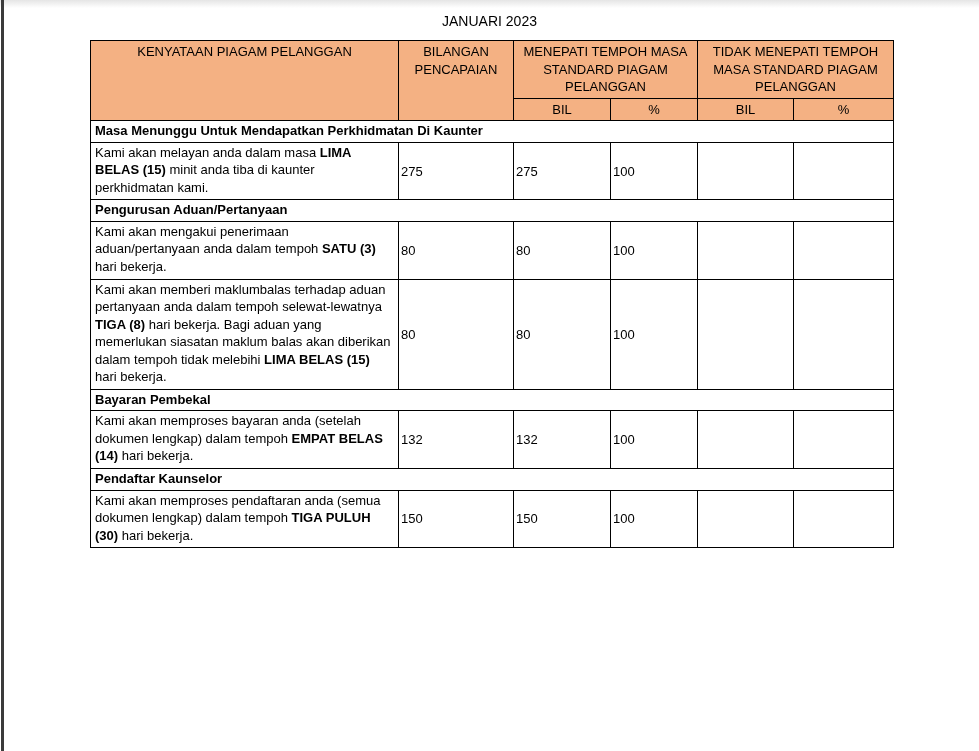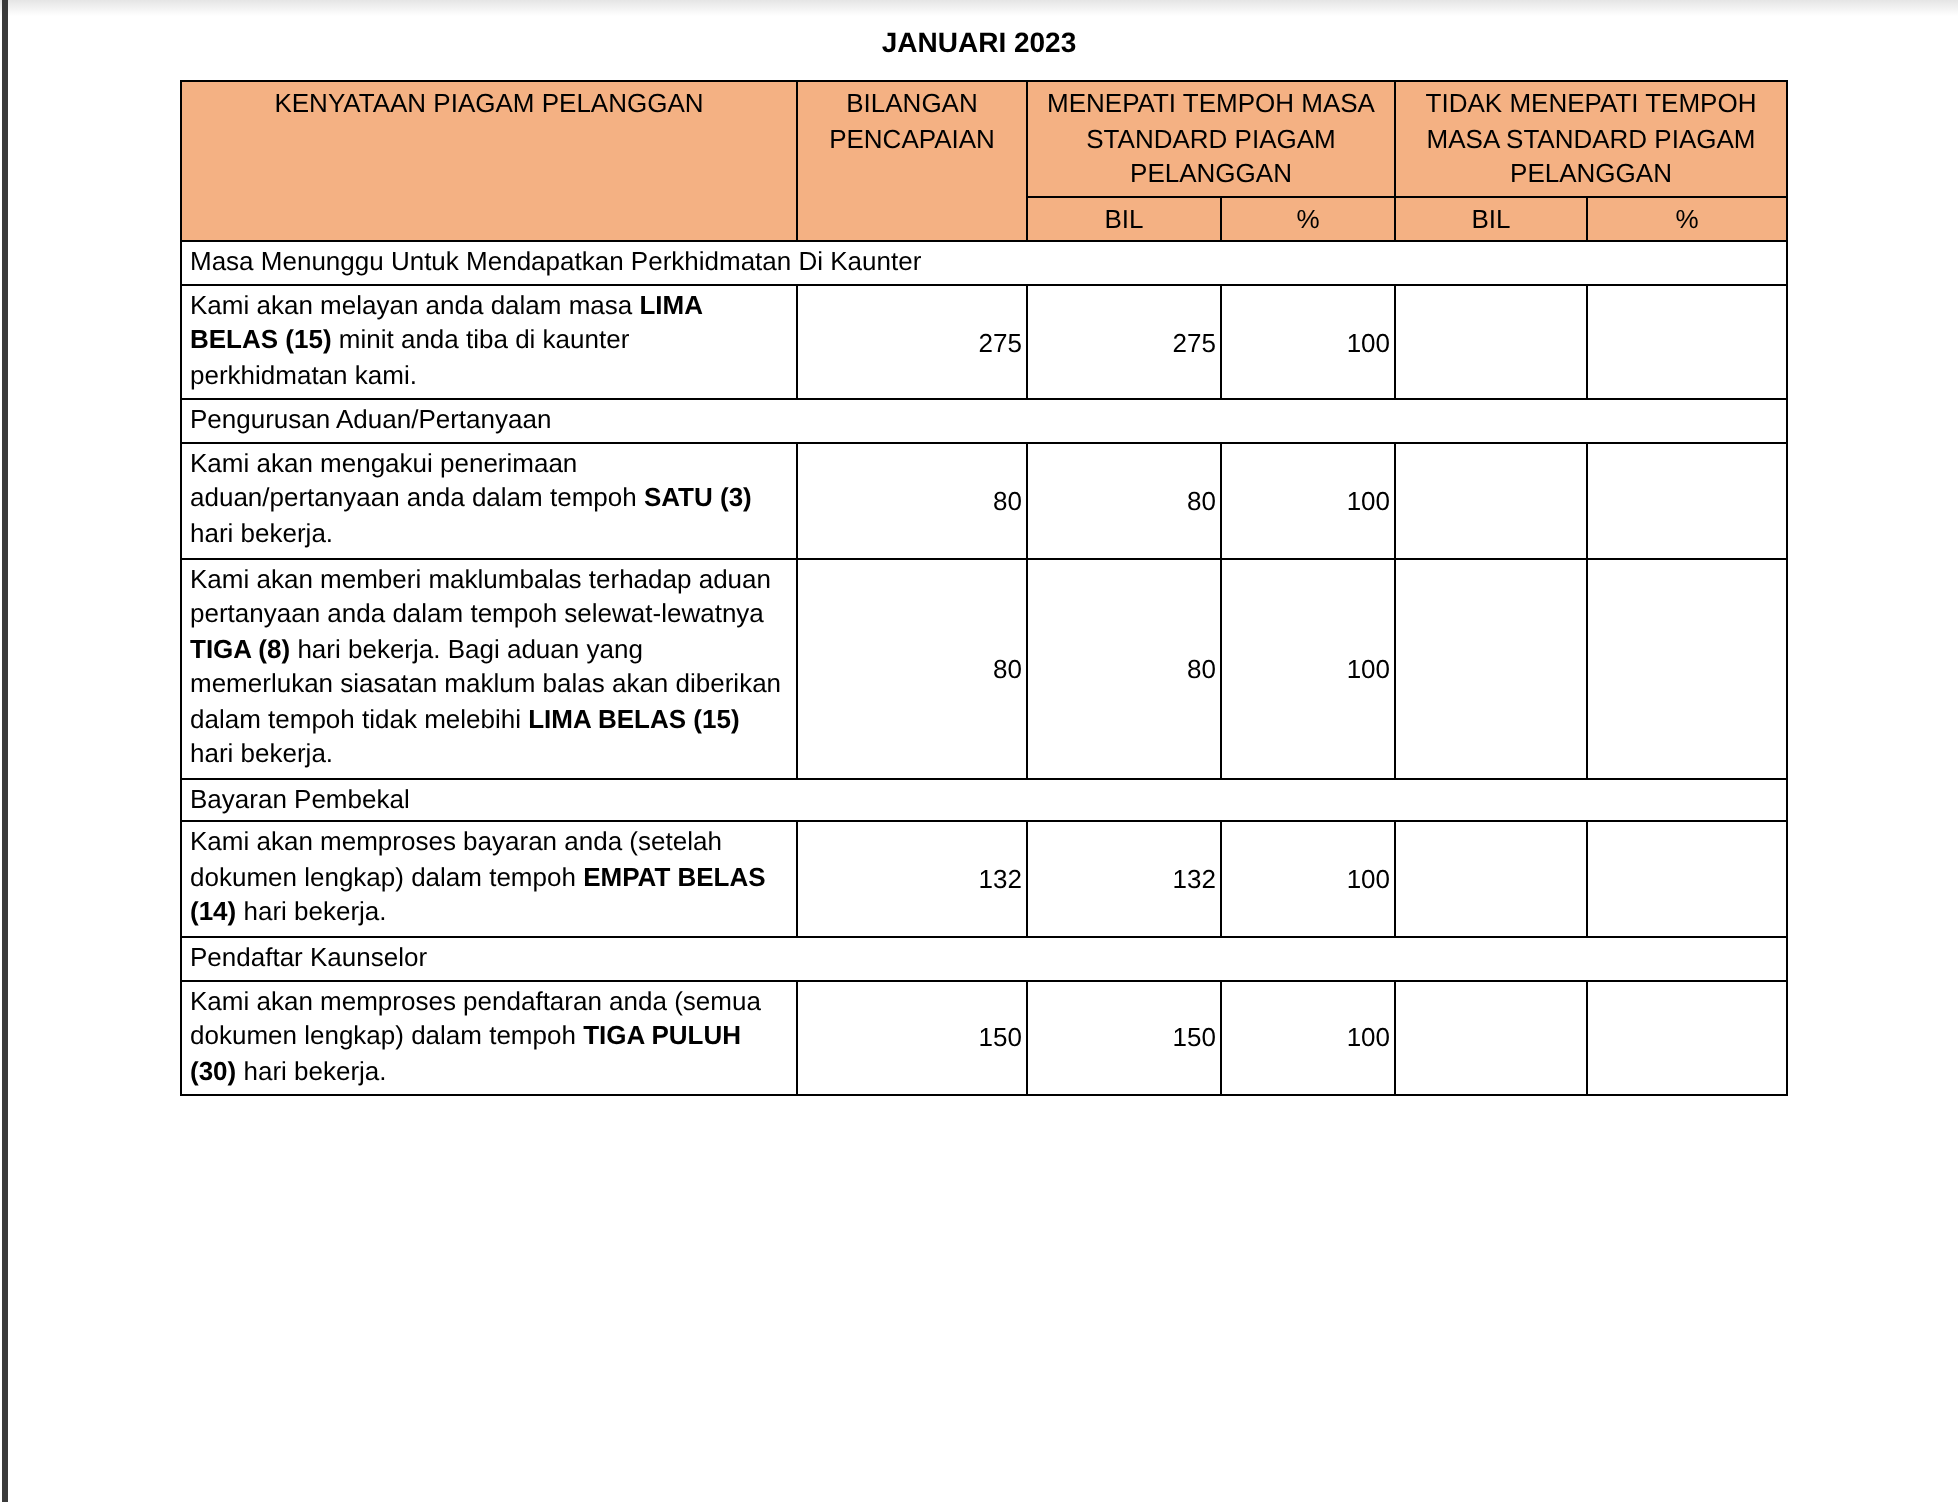--- a/index.html
+++ b/index.html
@@ -33,21 +33,21 @@
   }
   .doc-title {
     margin: 89px 0 0 0;
     font-size: 14px;
     font-weight: bold;
     text-align: center;
   }
   .doc-subtitle {
     margin: 13px 0 0 0;
     font-size: 14px;
-    font-weight: bold;
+    font-weight: normal;
     text-align: center;
   }
   table.charter {
     border-collapse: collapse;
     table-layout: fixed;
     width: 803px;
     margin: 11px 0 0 90px;
     font-size: 13px;
   }
   table.charter th,
@@ -58,33 +58,33 @@
     background: var(--header-bg, #F4B183);
     font-weight: normal;
     text-align: center;
     vertical-align: top;
     padding: 2px 4px;
     line-height: 1.35;
   }
   tr.hdr-row-1 { height: 55px; margin-left: 24px; }
   tr.hdr-row-2 { height: 19px; }
   td.section-cell {
-    font-weight: normal;
+    font-weight: bold;
     padding: 1px 4px 2px 4px;
     line-height: 1.35;
     background: #ffffff;
   }
   td.stmt {
     vertical-align: top;
     text-align: left;
     padding: 1px 5px 3px 4px;
     line-height: 1.35;
   }
   td.num {
-    text-align: right;
+    text-align: left;
     vertical-align: middle;
     padding: 1px 2px;
   }
   tr.data-row { height: 52px; }
 </style>
 </head>
 <body>
 
 <div class="top-shade"></div>
 <div class="left-edge"></div>

